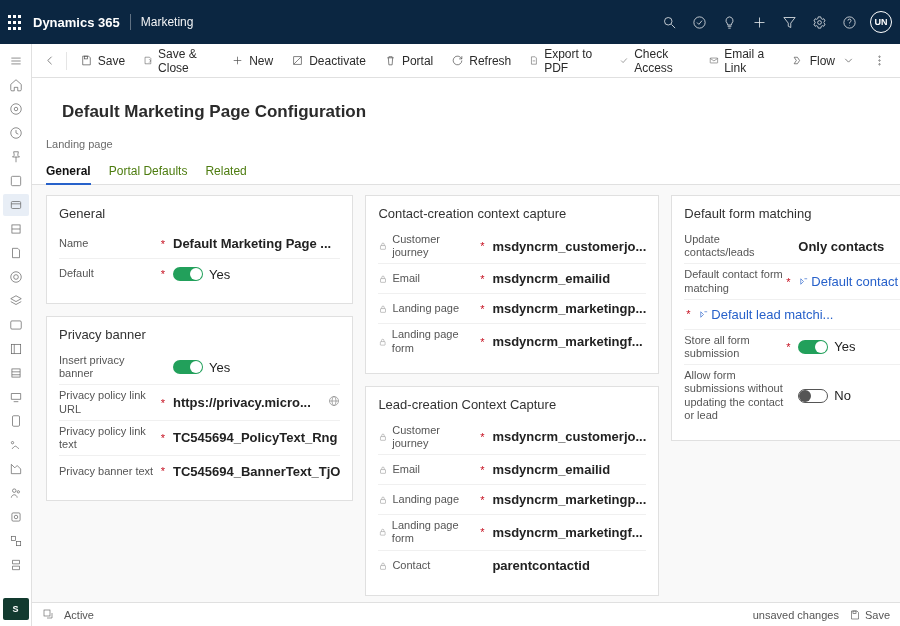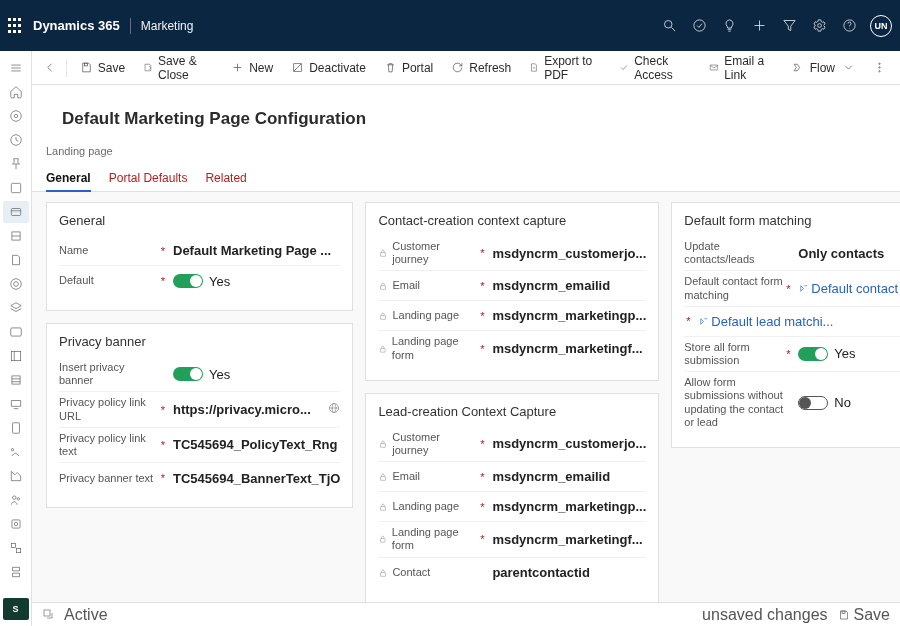--- a/index.html
+++ b/index.html
@@ -19,21 +19,21 @@
     font-family:"Segoe UI","Segoe UI Web",Arial,sans-serif;
     font-size:12px;
     color:var(--d365-text);
     width:900px;height:626px;
     overflow:hidden;
     background:#fff;
     display:flex;flex-direction:column;
   }
   
   .suitebar{
-    height:51px;background:var(--d365-navy);color:#fff;
+    height:44px;background:var(--d365-navy);color:#fff;
     display:flex;align-items:center;padding:0 8px;gap:10px;
     flex:none;
   }
   .waffle{display:flex;gap:2px;flex-wrap:wrap;width:15px;height:15px;align-content:space-between;}
   .waffle span{width:3px;height:3px;background:#fff;}
   .brand{font-weight:600;font-size:13px;}
   .divider-v{width:1px;height:16px;background:rgba(255,255,255,.35);}
   .appname{font-size:12px;opacity:.95;}
   .suite-right{margin-left:auto;display:flex;align-items:center;gap:12px;}
   .suite-icon{width:18px;height:18px;display:inline-flex;align-items:center;justify-content:center;opacity:.9;cursor:pointer;}
@@ -57,21 +57,21 @@
   .cmdbar .iconbtn{width:26px;height:26px;display:flex;align-items:center;justify-content:center;cursor:pointer;border-radius:2px;}
   .cmdbar .iconbtn svg{width:13px;height:13px;stroke:#505050;fill:none;stroke-width:1.3;}
   .cmdbar .sep{width:1px;height:18px;background:#e5e5e5;margin:0 2px;}
   .cmdbar .right{margin-left:auto;display:flex;align-items:center;gap:4px;}
   
   .page-header{padding:8px 14px 4px;}
   .page-title{font-size:17px;font-weight:600;margin:16px;}
   .page-sub{font-size:11px;color:var(--d365-muted);margin-top:1px;}
   
   .tabs{display:flex;gap:18px;padding:4px 14px 0;border-bottom:1px solid var(--d365-border);}
-  .tab{padding:6px 0;color:#b91c1c;font-size:12px;cursor:pointer;position:relative;}
+  .tab{padding:6px 0;color:#4d7c0f;font-size:12px;cursor:pointer;position:relative;}
   .tab.active{color:#111;font-weight:600;}
   .tab.active::after{content:"";position:absolute;left:0;right:0;bottom:-1px;height:2px;background:#2761ca;}
   
   .content{flex:1;overflow:auto;background:var(--d365-bg);padding:10px 26px 10px 14px;}
   .grid{display:grid;grid-template-columns:repeat(3,1fr);gap:12px;align-items:start;}
   .col{display:flex;flex-direction:column;gap:12px;}
   .card{background:var(--d365-card);border:1px solid var(--d365-border);padding:10px 12px 14px;}
   .card h3{margin:0 0 8px;font-weight:400;font-size:13px;color:#333;}
   .field{display:flex;align-items:center;min-height:30px;border-bottom:1px solid #f0f0f0;padding:4px 0;}
   .field:last-child{border-bottom:none;}
@@ -83,21 +83,21 @@
   .field .val .link svg{display:inline-block;width:11px;height:11px;stroke:var(--d365-link);fill:none;stroke-width:1.4;vertical-align:-1px;margin-right:2px;}
   .field .val .bold{font-weight:600;}
   .toggle{position:relative;width:30px;height:14px;border-radius:7px;background:#bbb;display:inline-block;vertical-align:middle;}
   .toggle::after{content:"";position:absolute;top:1px;left:1px;width:12px;height:12px;border-radius:50%;background:#fff;transition:left .1s;}
   .toggle.on{background:var(--d365-green);}
   .toggle.on::after{left:17px;}
   .toggle.offring{background:#fff;border:1px solid #555;}
   .toggle.offring::after{background:#555;top:0;left:0;}
   .globe svg{width:12px;height:12px;stroke:#777;fill:none;stroke-width:1.2;}
   
-  .statusbar{height:24px;border-top:1px solid var(--d365-border);display:flex;align-items:center;padding:0 10px;font-size:16px;color:#555;gap:10px;}
+  .statusbar{height:24px;border-top:1px solid var(--d365-border);display:flex;align-items:center;padding:0 10px;font-size:11px;color:#555;gap:10px;}
   .statusbar .popicon svg{width:12px;height:12px;stroke:#666;fill:none;stroke-width:1.3;}
   .statusbar .right{margin-left:auto;display:flex;align-items:center;gap:10px;}
   .statusbar .saveicon{display:flex;align-items:center;gap:4px;}
   .statusbar .saveicon svg{width:12px;height:12px;stroke:#555;fill:none;stroke-width:1.3;}
 </style>
 </head>
 <body>
 
 <div class="suitebar">
   <div class="waffle">

